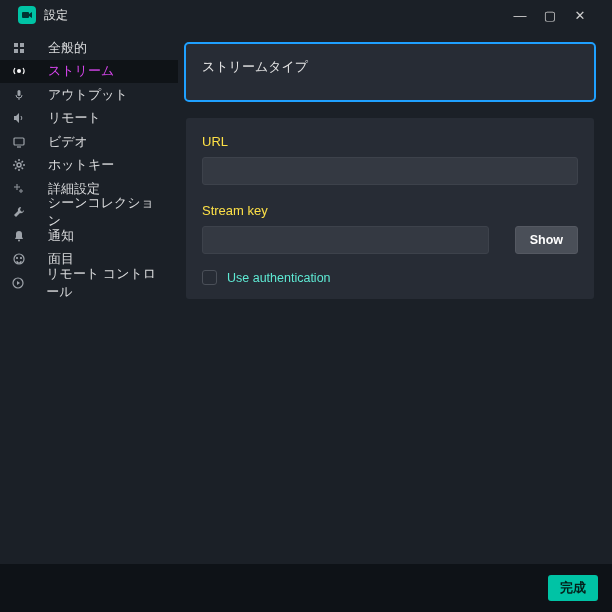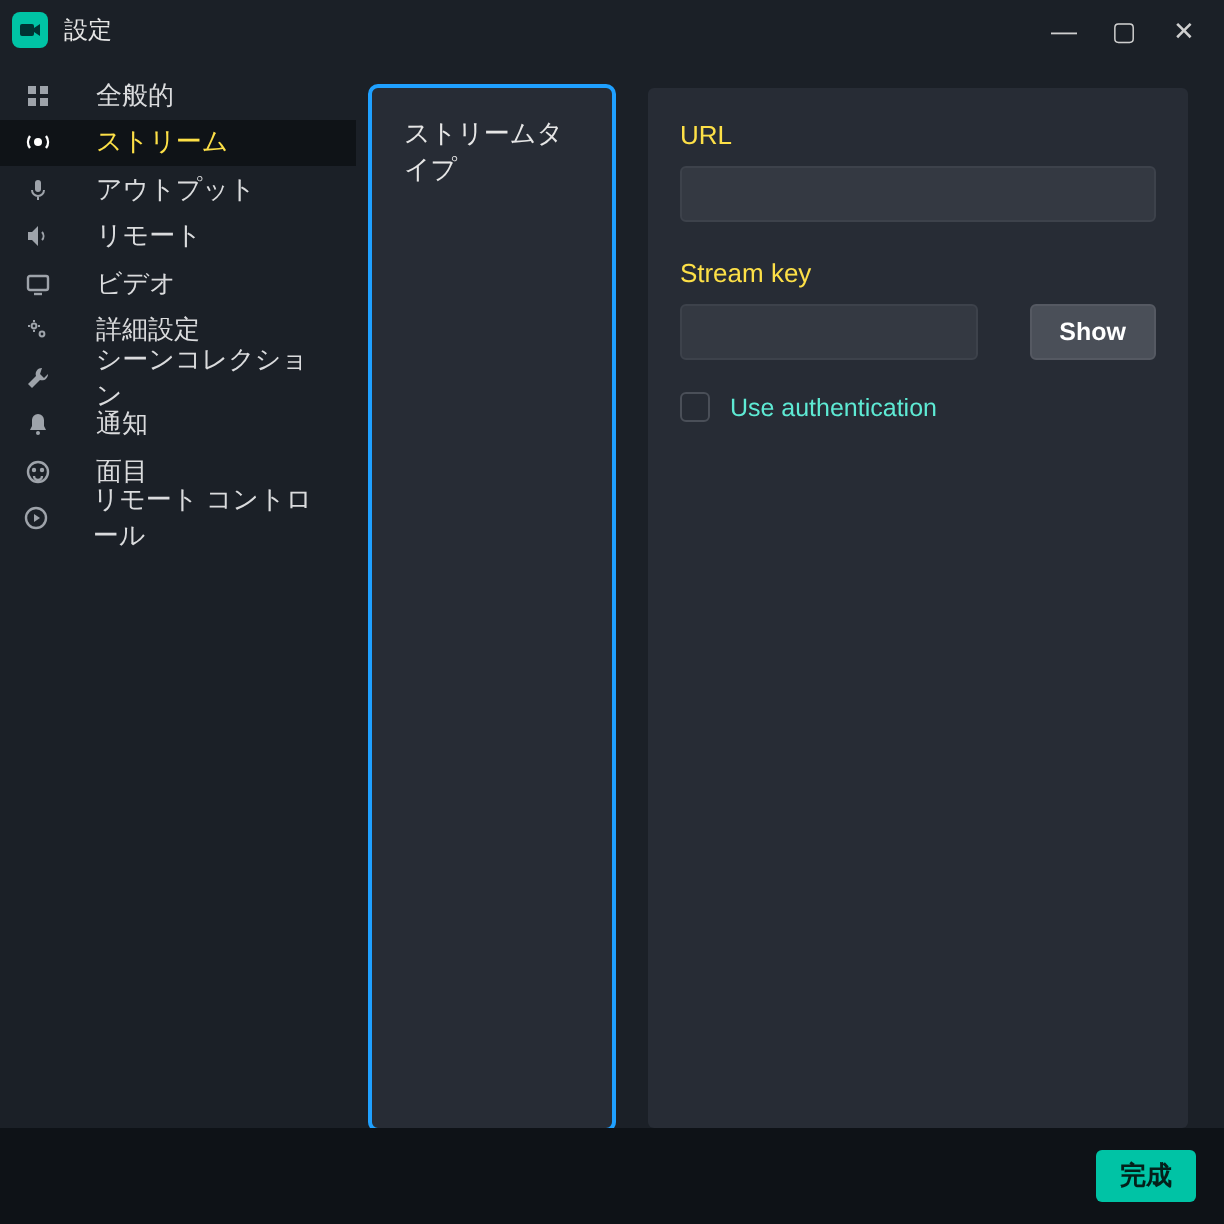--- a/index.html
+++ b/index.html
@@ -1,29 +1,29 @@
 <!DOCTYPE html>
 <html><head>
 <meta charset="utf-8">
 <style>
 *{box-sizing:border-box;margin:0;padding:0;font-family:"Segoe UI","Hiragino Sans","Meiryo",sans-serif}
 body{width:612px;height:612px;background:#1b2027;color:#d6d8da;overflow:hidden;display:flex;flex-direction:column}
-.titlebar{height:30px;background:#1b2027;display:flex;align-items:center;padding:0 6px}
+.titlebar{height:30px;background:#1b2027;display:flex;align-items:center;padding:0 18px}
 .app-icon{width:18px;height:18px;background:#00c3a5;border-radius:4px;margin-right:8px;display:flex;align-items:center;justify-content:center}
 .app-icon svg{width:12px;height:12px}
 .title-text{font-size:12px;color:#e6e6e6;flex:1}
 .win-btns{display:flex;gap:2px}
 .win-btn{width:28px;height:24px;display:flex;align-items:center;justify-content:center;font-size:13px;color:#cfcfcf;cursor:pointer}
 .body{flex:1;display:flex;overflow:hidden}
 .sidebar{width:178px;background:#1b2027;padding:6px 0}
 .side-item{height:23.5px;display:flex;align-items:center;padding:0 12px;font-size:13px;color:#dadbdd;cursor:pointer;gap:22px}
 .side-item .ic{width:14px;display:flex;align-items:center;justify-content:center;color:#9ea3aa}
-.side-item.active{background:#0f1317;color:#fde047}
+.side-item.active{background:#0f1317;color:#d946ef}
 .side-item.active .ic{color:#fff}
-.content{flex:1;background:#1b2027;padding:14px 18px 0 8px;display:flex;flex-direction:row;gap:18px}
+.content{flex:1;background:#1b2027;padding:14px 18px 0 8px;display:flex;flex-direction:column;gap:18px}
 .panel{background:#272c35;border-radius:3px;padding:14px 16px}
 .panel.focus{outline:2px solid #1fa0ff;outline-offset:0;border:none}
 .label{font-size:13px;color:#e6e6e6;margin-bottom:10px}
 .select{background:#343942;border-radius:3px;height:28px;display:flex;align-items:center;justify-content:space-between;padding:0 12px;font-size:12.5px;color:#c9ccd0;cursor:pointer}
 .select .chev{font-size:10px;color:#aeb2b8}
 .field-label{font-size:13px;color:#fde047;margin-top:2px;margin-bottom:8px}
 .input{background:#343942;border:1px solid #3d424b;border-radius:3px;height:28px;width:100%;padding:0 10px;color:#d6d8da;font-size:13px}
 .row2{display:flex;gap:26px;align-items:stretch}
 .btn{background:#4a4f58;border:1px solid #555962;border-radius:3px;color:#fff;font-size:12.5px;font-weight:600;padding:0 14px;cursor:pointer}
 .check-row{display:flex;align-items:center;gap:10px;margin-top:16px;font-size:12.5px;color:#5eead4}
@@ -95,20 +95,29 @@
           <svg width="12" height="12" viewBox="0 0 12 12" fill="none" stroke="currentColor" stroke-width="1.2">
             <rect x="1" y="2" width="10" height="7" rx="1"></rect>
             <path d="M4 11 L8 11"></path>
           </svg>
         </span>
         <span>ビデオ</span>
       </div>
       <div class="side-item">
         <span class="ic">
           <svg width="12" height="12" viewBox="0 0 12 12" fill="currentColor">
+            <circle cx="6" cy="6" r="2" fill="none" stroke="currentColor" stroke-width="1.5"></circle>
+            <path d="M6 0 L6 2 M6 10 L6 12 M0 6 L2 6 M10 6 L12 6 M2 2 L3.5 3.5 M8.5 8.5 L10 10 M2 10 L3.5 8.5 M8.5 3.5 L10 2" stroke="currentColor" stroke-width="1.5"></path>
+          </svg>
+        </span>
+        <span>ホットキー</span>
+      </div>
+      <div class="side-item">
+        <span class="ic">
+          <svg width="12" height="12" viewBox="0 0 12 12" fill="currentColor">
             <circle cx="4" cy="4" r="1.2" fill="none" stroke="currentColor"></circle>
             <circle cx="8" cy="8" r="1.2" fill="none" stroke="currentColor"></circle>
             <path d="M4 1 L4 2 M4 6 L4 7 M1 4 L2 4 M6 4 L7 4" stroke="currentColor"></path>
           </svg>
         </span>
         <span>詳細設定</span>
       </div>
       <div class="side-item">
         <span class="ic">
           <svg width="12" height="12" viewBox="0 0 12 12" fill="currentColor">

